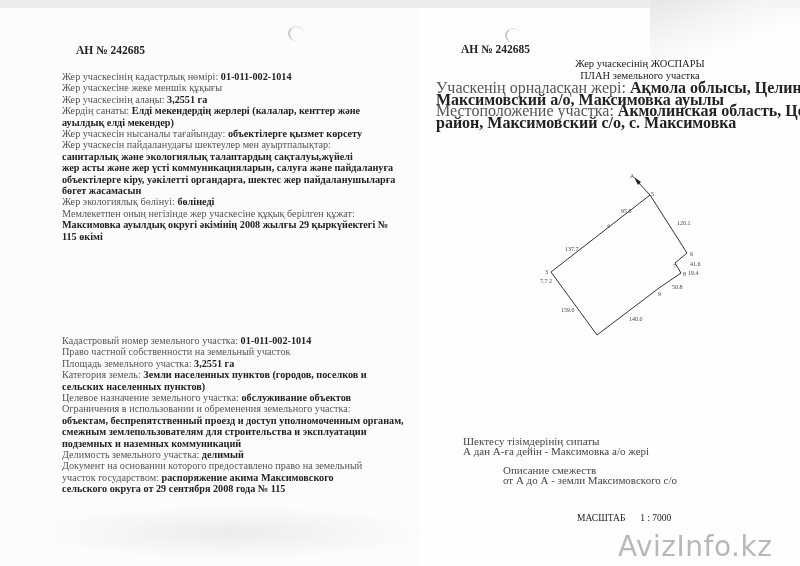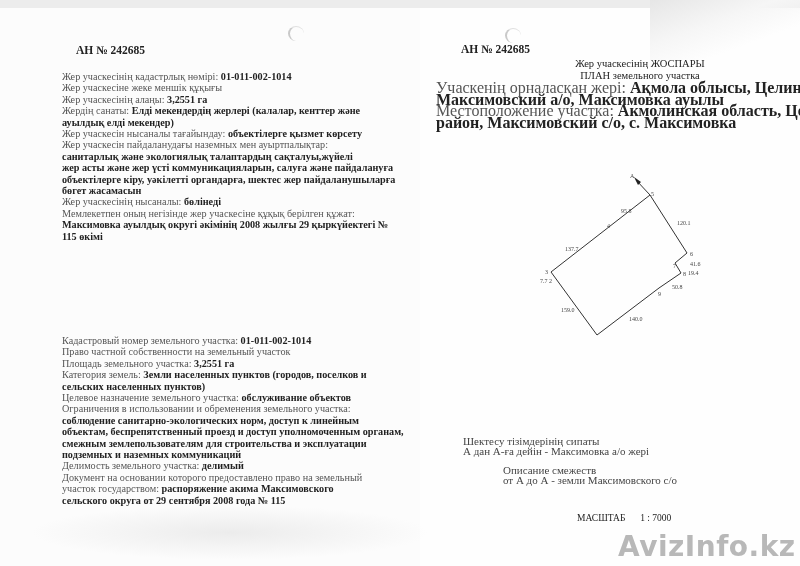--- a/index.html
+++ b/index.html
@@ -23,21 +23,21 @@
     border-left: 2px solid #c9c9c9; border-top: 1px solid #e0e0e0; }
   .docno { position: absolute; font-weight: bold; font-size: 11.5px; color: #222; }
   .block { position: absolute; font-size: 10.2px; line-height: 11.4px; color: #333; }
   .block .ln { white-space: nowrap; }
   .lbl { color: #555; }
   .val { font-weight: bold; color: #222; text-align: right; }
   .title-center { position: absolute; text-align: center; font-size: 10.5px; line-height: 12px; color: #222; }
   .plan-svg { position: absolute; left: 0; top: 0; }
   .small-note { position: absolute; font-size: 11px; line-height: 9.5px; color: #444; white-space: nowrap; }
   .scale { position: absolute; font-size: 9.5px; color: #222; white-space: nowrap; }
-  .watermark { position: absolute; font-family: "DejaVu Sans", sans-serif; font-weight: bold;
+  .watermark { position: absolute; font-family: "DejaVu Sans", sans-serif; font-weight: normal;
     font-size: 28px; color: #b8b8b8; letter-spacing: 0.5px; text-align: right; }
   .smudge { position: absolute; left: 30px; top: 505px; width: 400px; height: 55px;
     background: radial-gradient(ellipse at center, rgba(225,225,225,0.6), rgba(255,255,255,0) 70%); }
 </style>
 </head>
 <body>
 
 <div class="topbar"></div>
 
 <div class="page page-left"></div>
@@ -49,39 +49,38 @@
 
 <div class="docno" style="left:76px; top:44px;">АН № 242685</div>
 
 <div class="block" style="left:62px; top:71px;" id="kz-block">
     <div class="ln"><span class="lbl">Жер учаскесінің кадастрлық нөмірі: </span><span class="val">01-011-002-1014</span></div>
     <div class="ln"><span class="lbl">Жер учаскесіне жеке меншік құқығы</span></div>
     <div class="ln"><span class="lbl">Жер учаскесінің алаңы: </span><span class="val">3,2551 га</span></div>
     <div class="ln"><span class="lbl">Жердің санаты: </span><span class="val">Елді мекендердің жерлері (калалар, кенттер және</span></div>
     <div class="ln"><span class="val">ауылдық елді мекендер)</span></div>
     <div class="ln"><span class="lbl">Жер учаскесін нысаналы тағайындау: </span><span class="val">объектілерге қызмет көрсету</span></div>
-    <div class="ln"><span class="lbl">Жер учаскесін пайдаланудағы наземных мен ауыртпалықтар:</span></div>
+    <div class="ln"><span class="lbl">Жер учаскесін пайдаланудағы шектеулер мен ауыртпалықтар:</span></div>
     <div class="ln"><span class="val">санитарлық және экологиялық талаптардың сақталуы,жүйелі</span></div>
     <div class="ln"><span class="val">жер асты және жер үсті коммуникацияларын, салуға және пайдалануға</span></div>
     <div class="ln"><span class="val">объектілерге кіру, уәкілетті органдарға, шектес жер пайдаланушыларға</span></div>
     <div class="ln"><span class="val">бөгет жасамасын</span></div>
-    <div class="ln"><span class="lbl">Жер учаскесінің нысаналы: </span><span class="val">бөлінеді</span></div>
+    <div class="ln"><span class="lbl">Жер экологиялық бөлінуі: </span><span class="val">бөлінеді</span></div>
     <div class="ln"><span class="lbl">Мемлекетпен оның негізінде жер учаскесіне құқық берілген құжат:</span></div>
     <div class="ln"><span class="val">Максимовка ауылдық округі әкімінің 2008 жылғы 29 қыркүйектегі №</span></div>
     <div class="ln"><span class="val">115 өкімі</span></div>
   </div>
 <div class="block" style="left:62px; top:307px;margin-top:28px;" id="ru-block">
     <div class="ln"><span class="lbl">Кадастровый номер земельного участка: </span><span class="val">01-011-002-1014</span></div>
     <div class="ln"><span class="lbl">Право частной собственности на земельный участок</span></div>
     <div class="ln"><span class="lbl">Площадь земельного участка: </span><span class="val">3,2551 га</span></div>
     <div class="ln"><span class="lbl">Категория земель: </span><span class="val">Земли населенных пунктов (городов, поселков и</span></div>
     <div class="ln"><span class="val">сельских населенных пунктов)</span></div>
     <div class="ln"><span class="lbl">Целевое назначение земельного участка: </span><span class="val">обслуживание объектов</span></div>
     <div class="ln"><span class="lbl">Ограничения в использовании и обременения земельного участка:</span></div>
-    <div class="ln"><span class="val">соблюдение санитарно-экологических норм, доступ к линейным</span></div>
     <div class="ln"><span class="val">объектам, беспрепятственный проезд и доступ уполномоченным органам,</span></div>
     <div class="ln"><span class="val">смежным землепользователям для строительства и эксплуатации</span></div>
     <div class="ln"><span class="val">подземных и наземных коммуникаций</span></div>
     <div class="ln"><span class="lbl">Делимость земельного участка: </span><span class="val">делимый</span></div>
     <div class="ln"><span class="lbl">Документ на основании которого предоставлено право на земельный</span></div>
     <div class="ln"><span class="lbl">участок государством: </span><span class="val">распоряжение акима Максимовского</span></div>
     <div class="ln"><span class="val">сельского округа от 29 сентября 2008 года № 115</span></div>
   </div>
 
 <div class="smudge"></div>

